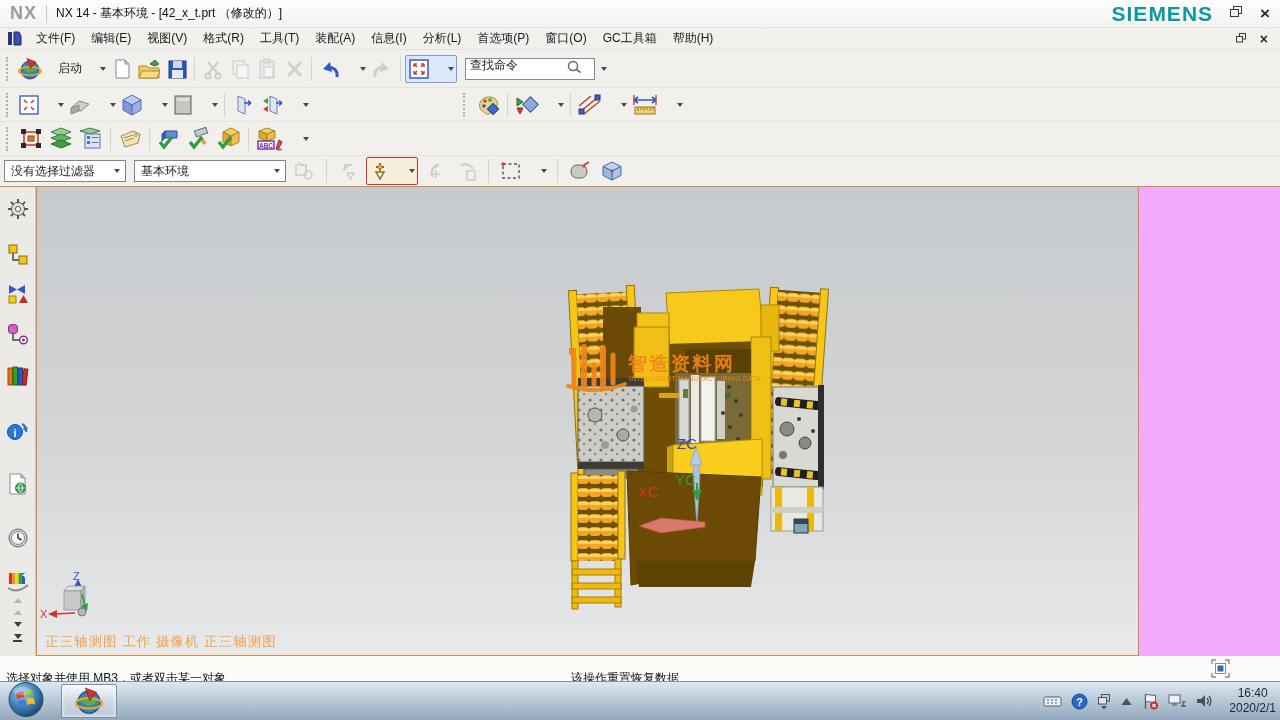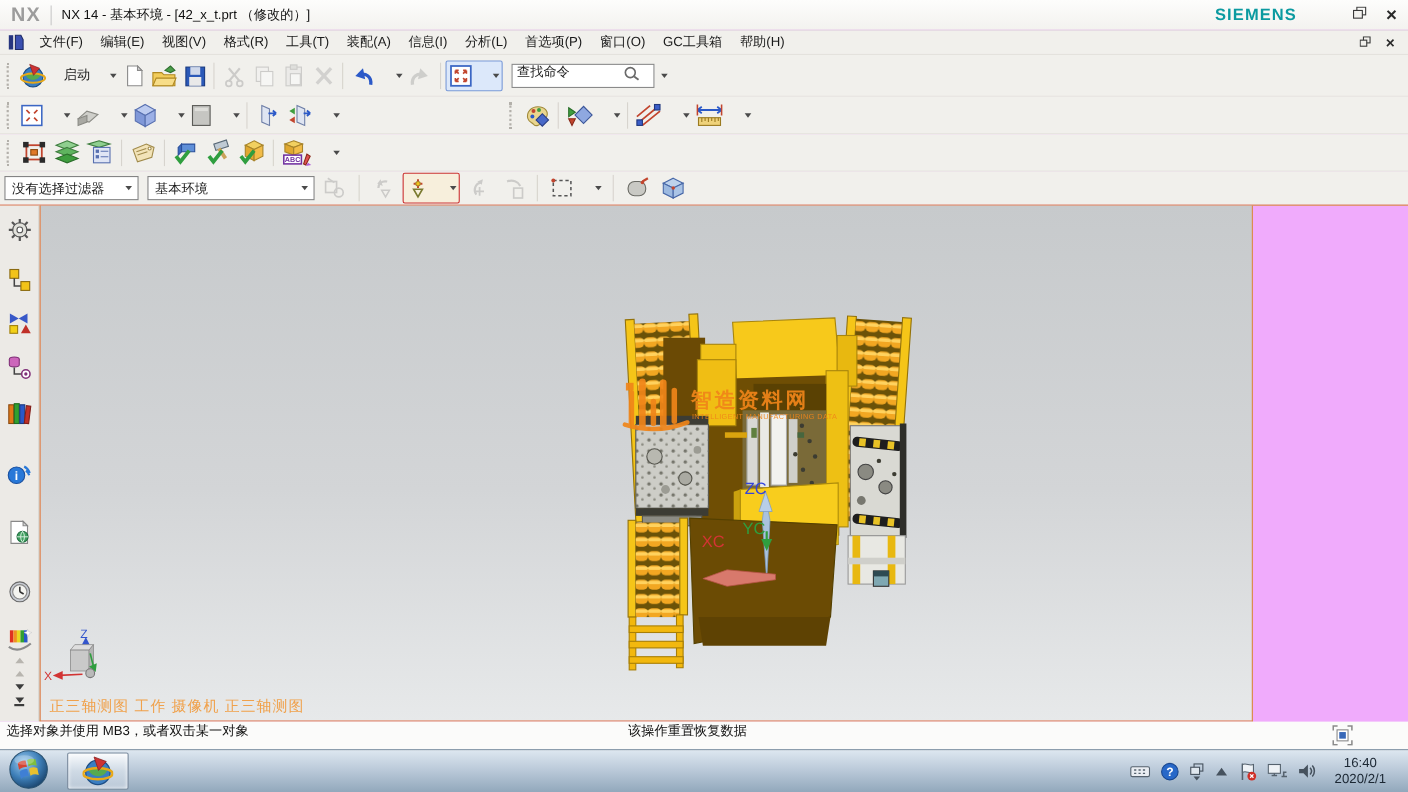--- a/index.html
+++ b/index.html
@@ -7,21 +7,21 @@
   .screen{position:relative;width:1280px;height:720px;overflow:hidden;background:#f0abfc;
     font-family:Liberation Sans, sans-serif;font-size:12px;color:#1a1a1a}
 
   
   .titlebar{height:28px;display:flex;align-items:center;padding:0 10px;
     background:linear-gradient(#fdfdfc,#f3f2ef);border-bottom:1px solid #e2e0dc}
   .nx-logo{font-weight:bold;font-size:18px;color:#9c9c9c;letter-spacing:1px}
   .title-sep{width:1px;height:18px;background:#c9c9c9;margin:0 9px}
   .title-text{font-size:12px;color:#101010}
   .title-right{margin-left:auto;display:flex;align-items:center}
-  .brand{color:#0b9aa0;font-weight:bold;font-size:15px;letter-spacing:1px;margin-right:34px}
+  .brand{color:#0b9aa0;font-weight:bold;font-size:21px;letter-spacing:1px;}
   .winbtns{display:flex;align-items:center;gap:17px}
   .g-min{width:11px;height:3px;background:#3a3a3a;margin-top:9px}
   .g-close{font-size:17px;font-weight:bold;line-height:1;color:#2a2a2a}
   .winbtns-sm .g-min{width:9px;height:2px;margin-top:7px}
   .winbtns-sm .g-close{font-size:14px}
 
   
   .menubar{height:22px;display:flex;align-items:center;background:#f1f0ec;
     border-bottom:1px solid #e4e2dd;padding:0 4px}
   .menu-item{padding:2px 8px;white-space:nowrap;cursor:default}
@@ -60,36 +60,36 @@
   .tri{width:0;height:0;border-left:4px solid transparent;border-right:4px solid transparent}
   .tri.up{border-bottom:5px solid #b8b5af}
   .tri.down{border-top:5px solid #3c3c3c}
   .tri-bar{width:9px;height:2px;background:#3c3c3c;margin-top:1px}
   .viewport{position:relative;width:1103px;height:469px;
     border-left:1px solid #d98a3d;border-right:1px solid #d98a3d;border-bottom:1px solid #d98a3d;
     background:linear-gradient(180deg,#c7cacc 0%,#d3d5d7 55%,#e7e9ea 100%)}
 
   
   .statusbar{position:absolute;top:656px;left:0;width:1280px;height:31px;background:#fbfbfa;
-    display:flex;align-items:flex-start;font-size:12px;color:#111}
+    display:flex;align-items:flex-end;font-size:12px;color:#111}
   .status-prompt{padding-left:6px}
   .status-msg{position:absolute;left:571px}
   .status-icon{position:absolute;right:50px;top:3px}
 
   
   .taskbar{position:absolute;top:681px;left:0;width:1280px;height:39px;
     background:linear-gradient(180deg,#dde7f0 0%,#bccbda 45%,#92a8bc 100%);
     border-top:1px solid #8093a5;display:flex;align-items:center}
   .start-orb{margin-left:7px;flex:none}
   .task-btn{width:56px;height:34px;margin-left:16px;border:1px solid #7e8ea0;border-radius:2px;
     background:linear-gradient(#f9fbfd,#cfdae5 50%,#bac8d7);display:flex;align-items:center;
     justify-content:center;box-shadow:inset 0 0 4px #ffffff}
   .tray{margin-left:auto;display:flex;align-items:center;gap:9px;padding-right:8px}
   .tray svg{display:block}
-  .clock{text-align:center;font-size:12px;color:#1b2733;line-height:15px;margin-left:8px;padding-right:20px}
+  .clock{text-align:center;font-size:12px;color:#1b2733;line-height:15px;margin-left:8px;padding-right:4px}
 </style>
 </head>
 <body>
 
 <div class="screen">
 
   <div class="titlebar">
     <span class="nx-logo">NX</span>
     <span class="title-sep"></span>
     <span class="title-text">NX 14 - 基本环境 - [42_x_t.prt （修改的）]</span>

